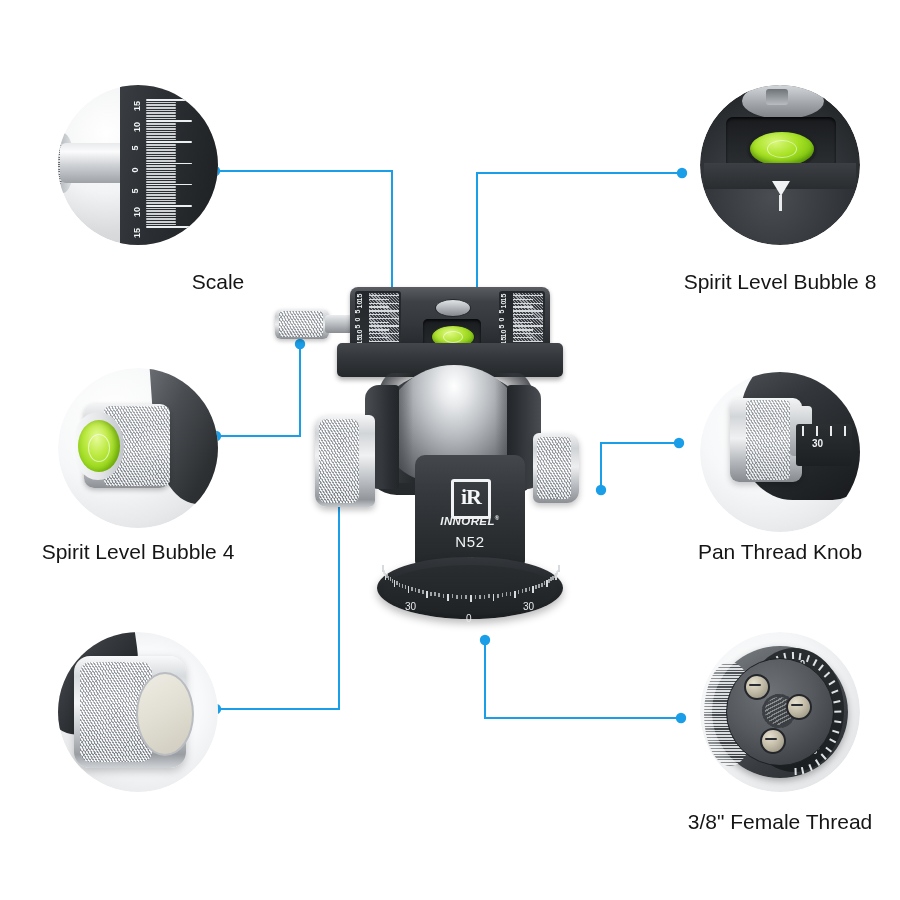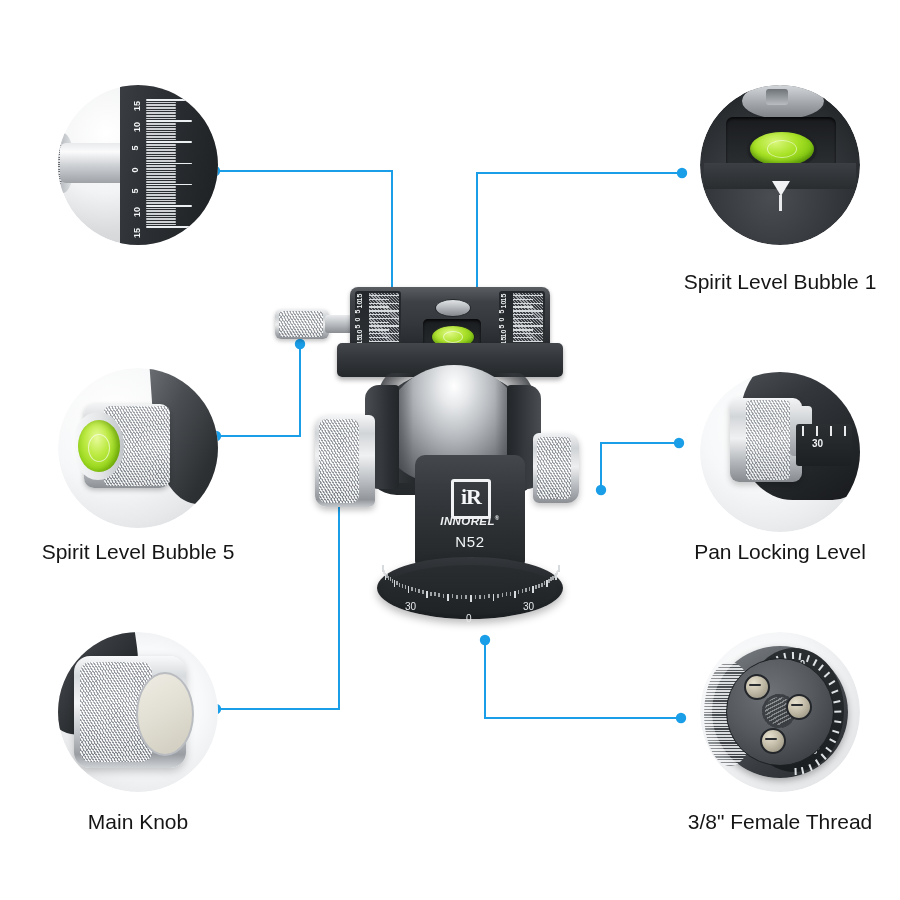--- a/index.html
+++ b/index.html
@@ -662,77 +662,77 @@
           <div class="snum" style="left: -14px; top: 2px;">15</div>
           <div class="snum" style="left: -14px; top: 23.2px;">10</div>
           <div class="snum" style="left: -14px; top: 44.4px;">5</div>
           <div class="snum" style="left: -14px; top: 65.6px;">0</div>
           <div class="snum" style="left: -14px; top: 86.8px;">5</div>
           <div class="snum" style="left: -14px; top: 108px;">10</div>
           <div class="snum" style="left: -14px; top: 129.2px;">15</div>
         </div>
     </div>
   </div>
+  <div class="caption" style="left:98px;top:268px;">Scale</div>
 
   <div class="callout" id="c2" style="left:700px;top:85px;width:160px;height:160px;">
     <div class="circ">
       <div class="body"></div>
       <div class="discbg"></div>
       <div class="disccore"></div>
       <div class="well"></div>
       <div class="bubble"></div>
       <div class="ledge"></div>
       <div class="arrow"></div>
       <div class="arrowstem"></div>
     </div>
   </div>
-  <div class="caption" style="left:660px;top:268px;width:240px;">Spirit Level Bubble 1</div>
+  <div class="caption" style="left:660px;top:268px;width:240px;">Spirit Level Bubble 8</div>
 
   <div class="callout" id="c3" style="left:58px;top:368px;width:160px;height:160px;">
     <div class="circ">
       <div class="body"></div>
       <div class="darkarm"></div>
       <div class="knob"></div>
       <div class="knobk knurl"></div>
       <div class="cap"></div>
       <div class="bubble2"></div>
     </div>
   </div>
   <div class="caption two" style="left:18px;top:538px;width:240px;">
-    <div>Spirit Level Bubble 5</div>
+    <div>Spirit Level Bubble 4</div>
   </div>
 
   <div class="callout" id="c4" style="left:700px;top:372px;width:160px;height:160px;">
     <div class="circ">
       <div class="body"></div>
       <div class="dark"></div>
       <div class="knob"></div>
       <div class="knobk knurl"></div>
       <div class="knobend"></div>
       <div class="ring" id="c4ring">
         <span style="left: 16px;">30</span>
       <i style="left: 6px;"></i>
           <i style="left: 20px;"></i>
           <i style="left: 34px;"></i>
           <i style="left: 48px;"></i>
         </div>
     </div>
   </div>
-  <div class="caption" style="left:660px;top:538px;width:240px;">Pan Locking Level</div>
+  <div class="caption" style="left:660px;top:538px;width:240px;">Pan Thread Knob</div>
 
   <div class="callout" id="c5" style="left:58px;top:632px;width:160px;height:160px;">
     <div class="circ">
       <div class="body"></div>
       <div class="dark"></div>
       <div class="knob"></div>
       <div class="knobk knurl"></div>
       <div class="face"></div>
     </div>
   </div>
-  <div class="caption" style="left:18px;top:808px;width:240px;">Main Knob</div>
 
   <div class="callout" id="c6" style="left:700px;top:632px;width:160px;height:160px;">
     <div class="circ">
       <div class="body"></div>
       <div class="base"></div>
       <div class="rim knurl-v"></div>
       <div class="dial" id="c6dial">
           <i style="left: 7.35351px; top: 44.077px; transform: rotate(-72deg);"></i>
           <i style="left: 10.3503px; top: 34.7706px; transform: rotate(-62deg);"></i>
           <i style="left: 14.5275px; top: 26.2916px; transform: rotate(-52deg);"></i>

